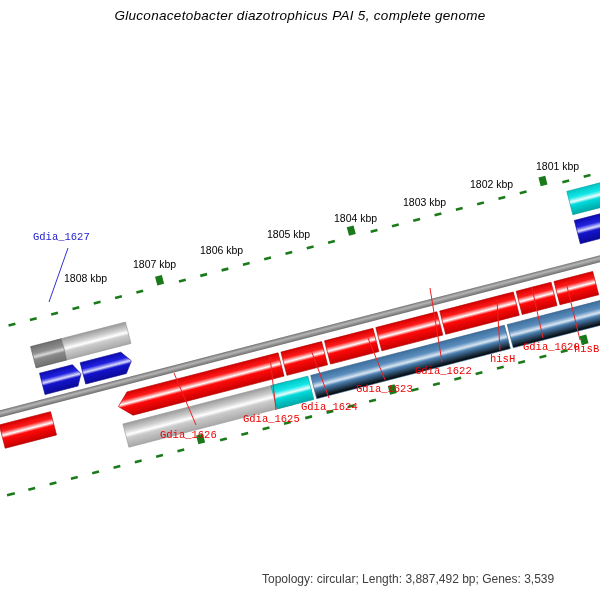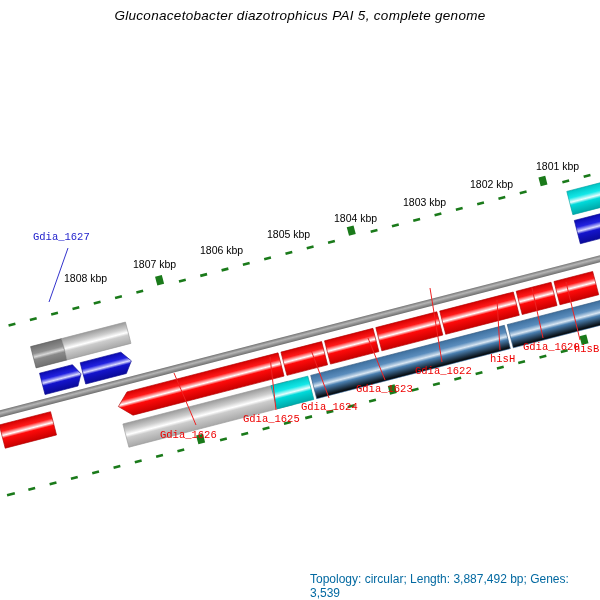--- a/index.html
+++ b/index.html
@@ -14,21 +14,21 @@
     position:absolute;top:8px;left:0;width:600px;text-align:center;
     font-family:"Liberation Sans", sans-serif;
     font-style:italic;font-size:13.5px;color:#000;letter-spacing:.3px;
   }
   .footer-left{
     position:absolute;left:20px;top:572px;
     font-size:12px;color:#000;font-family:"Liberation Sans", sans-serif;
   }
   .footer-right{
     position:absolute;left:262px;top:572px;
-    font-size:12px;color:#0369a1;font-family:"Liberation Sans", sans-serif;margin-left:48px;
+    font-size:12px;color:#404040;font-family:"Liberation Sans", sans-serif;
   }
 
   svg.map{position:absolute;left:0;top:0;width:600px;height:600px;}
 
   .kbp-label{
     font-family:"Liberation Sans", sans-serif;
     font-size:10.5px;fill:#000;
   }
   .gene-label-red{
     font-family:"Liberation Mono", monospace;

